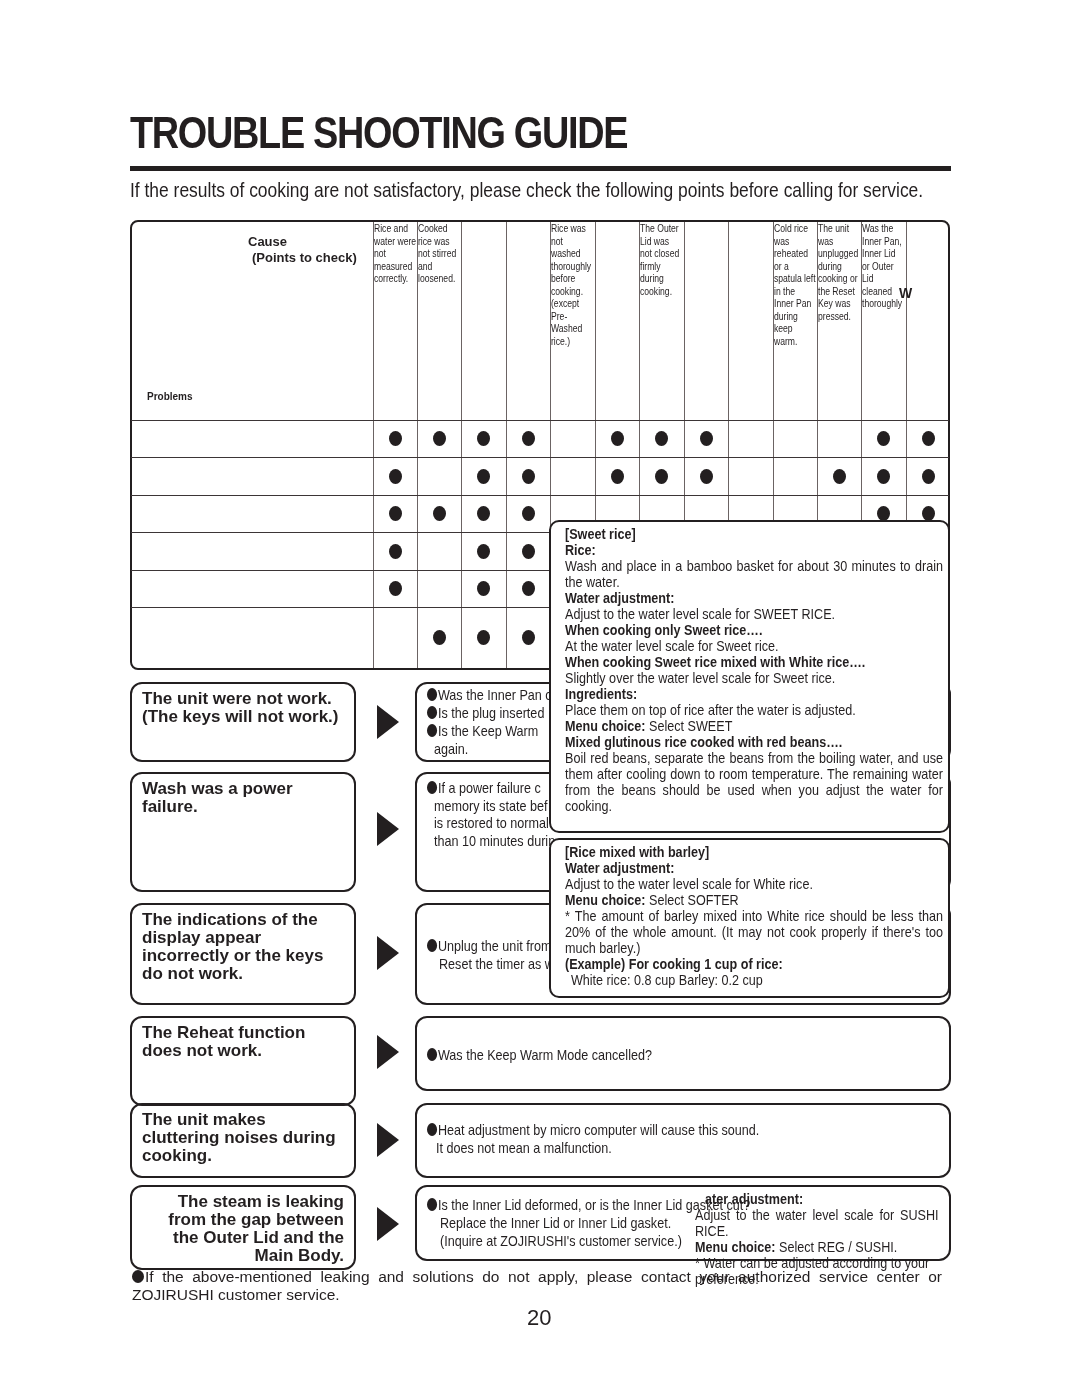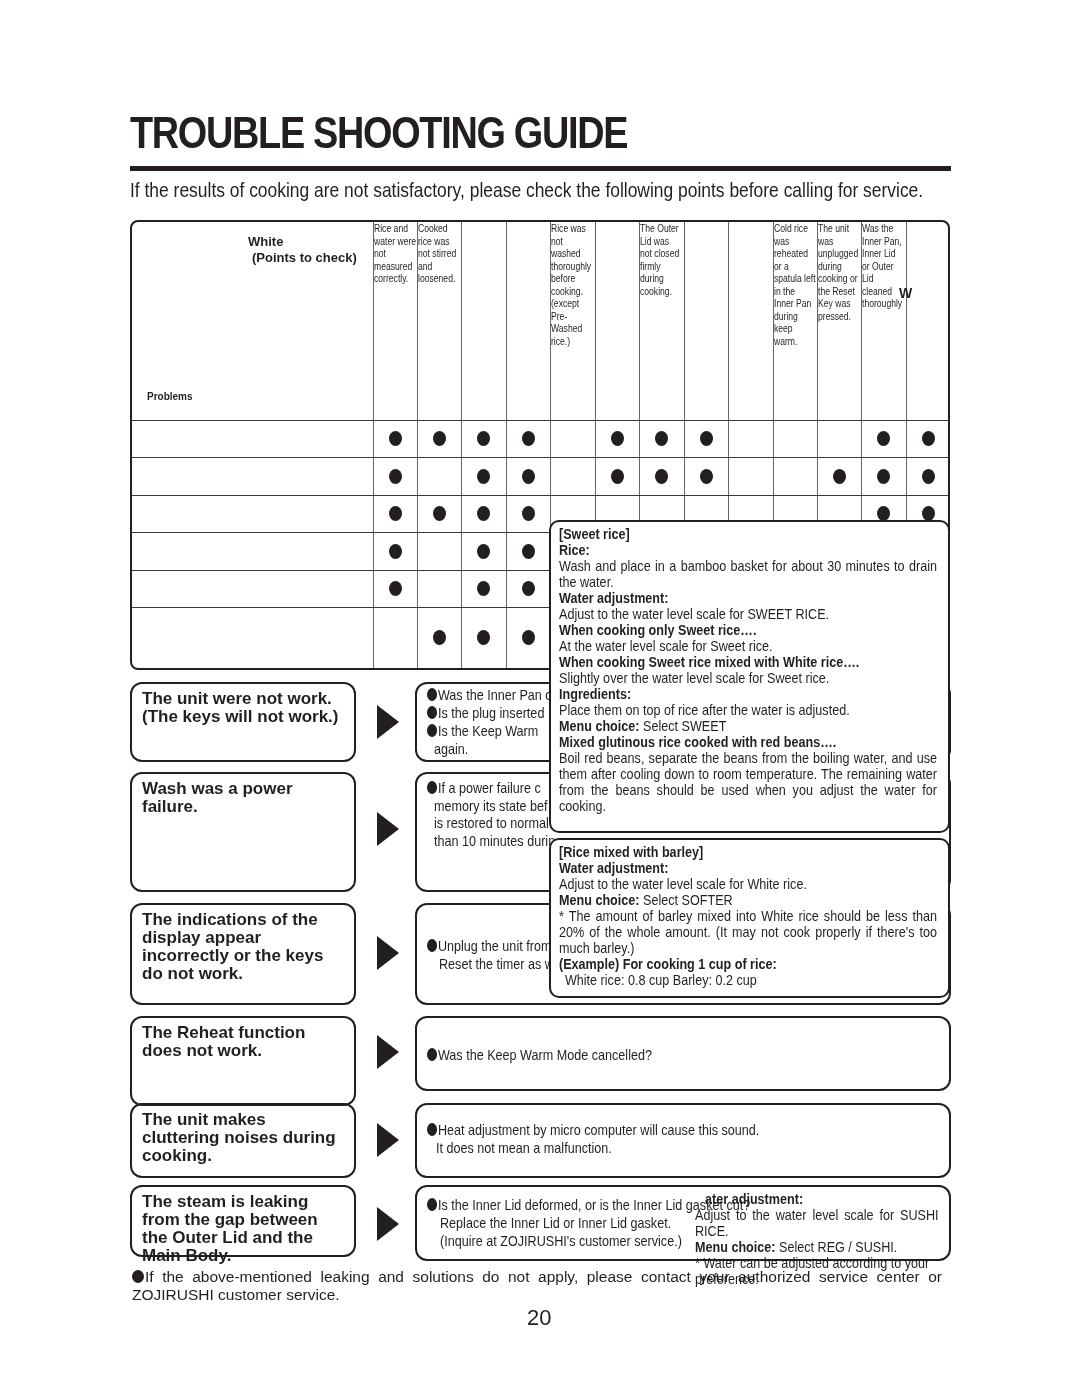--- a/index.html
+++ b/index.html
@@ -14,36 +14,36 @@
   .problems-label { left:147px; top:391px; font-weight:bold; font-size:10px; }
   .vline { position:absolute; width:1px; background:#6b6363; top:222px; height:446px; }
   .hline { position:absolute; height:1px; background:#3b3536; left:131px; width:818px; }
   .cause-text { position:absolute; top:223px; font-size:10px; line-height:12.5px; transform:scaleX(0.86); transform-origin:left top; width:50px; }
   .dot { position:absolute; width:13px; height:15px; border-radius:50%; background:#231f20; }
   .prob-box { position:absolute; left:130px; width:226px; border:2px solid #231f20; border-radius:12px; box-sizing:border-box; padding:6px 10px; font-weight:bold; font-size:17px; line-height:18px; }
   .arrow { position:absolute; left:377px; width:0; height:0; border-top:17px solid transparent; border-bottom:17px solid transparent; border-left:22px solid #231f20; }
   .sol-box { position:absolute; left:415px; width:536px; border:2px solid #231f20; border-radius:12px; box-sizing:border-box; overflow:hidden; }
   .sol-line { position:absolute; left:10px; font-size:15px; line-height:17.5px; white-space:nowrap; transform:scaleX(0.84); transform-origin:left top; }
   .bullet { display:inline-block; width:12px; height:13px; border-radius:50%; background:#231f20; margin-right:1px; vertical-align:-1px; }
-  .popup { position:absolute; left:549px; width:401px; background:#fff; border:2px solid #231f20; border-radius:10px; box-sizing:border-box; padding:4px 8px; }
+  .popup { position:absolute; left:549px; width:401px; background:#fff; border:2px solid #231f20; border-radius:10px; box-sizing:border-box; padding:4px 14px; }
   .pl { font-size:15px; line-height:16px; white-space:nowrap; transform:scaleX(0.84); transform-origin:left top; width:450px; }
   .pl b { font-weight:bold; }
   .pl.j { white-space:normal; text-align:justify; text-align-last:left; }
   .footer { left:132px; top:1268px; font-size:15.5px; line-height:18px; }
   .pagenum { left:527px; top:1305px; font-size:22px; }
 </style>
 </head>
 <body>
 
 <div class="abs title">TROUBLE SHOOTING GUIDE</div>
 <div class="abs rule"></div>
 <div class="abs subtitle">If the results of cooking are not satisfactory, please check the following points before calling for service.</div>
 
 <div class="abs table-frame"></div>
-<div class="abs cause-label">White</div>
+<div class="abs cause-label">Cause</div>
 <div class="abs points-label">(Points to check)</div>
 <div class="abs problems-label">Problems</div>
 <div id="grid">
     <div class="vline" style="left: 373px;"></div>
     <div class="vline" style="left: 417px;"></div>
     <div class="vline" style="left: 461px;"></div>
     <div class="vline" style="left: 506px;"></div>
     <div class="vline" style="left: 550px;"></div>
     <div class="vline" style="left: 595px;"></div>
     <div class="vline" style="left: 639px;"></div>
@@ -100,21 +100,21 @@
     <div class="dot" style="left: 477px; top: 630px;"></div>
     <div class="dot" style="left: 521.5px; top: 630px;"></div>
   </div>
 <div class="abs" style="left:899px;top:285px;font-weight:bold;font-size:14px;">W</div>
 
 <div class="prob-box" style="top:682px;height:80px;"><span>The unit were not work. (The keys will not work.)</span></div>
 <div class="prob-box" style="top:772px;height:120px;"><span>Wash was a power failure.</span></div>
 <div class="prob-box" style="top:903px;height:102px;"><span>The indications of the display appear incorrectly or the keys do not work.</span></div>
 <div class="prob-box" style="top:1016px;height:90px;"><span>The Reheat function does not work.</span></div>
 <div class="prob-box" style="top:1103px;height:75px;"><span>The unit makes cluttering noises during cooking.</span></div>
-<div class="prob-box" style="top:1185px;height:72px;"><span>The steam is leaking from the gap between the Outer Lid and the Main Body.</span></div>
+<div class="prob-box" style="top:1185px;height:85px;text-align:right;"><span>The steam is leaking from the gap between the Outer Lid and the Main Body.</span></div>
 
 <div class="arrow" style="top:705px;"></div>
 <div class="arrow" style="top:812px;"></div>
 <div class="arrow" style="top:936px;"></div>
 <div class="arrow" style="top:1035px;"></div>
 <div class="arrow" style="top:1123px;"></div>
 <div class="arrow" style="top:1207px;"></div>
 
 <div class="sol-box" style="top:682px;height:80px;">
   <div class="sol-line" style="top:2px;"><span class="bullet"></span><span>Was the Inner Pan c</span></div>

